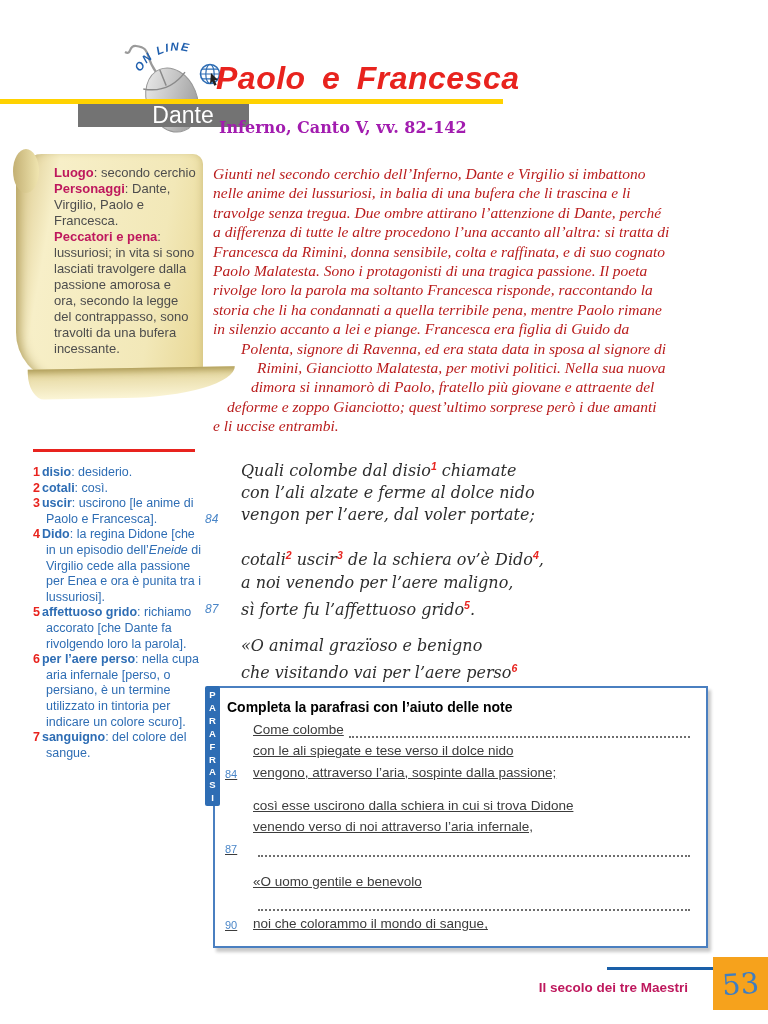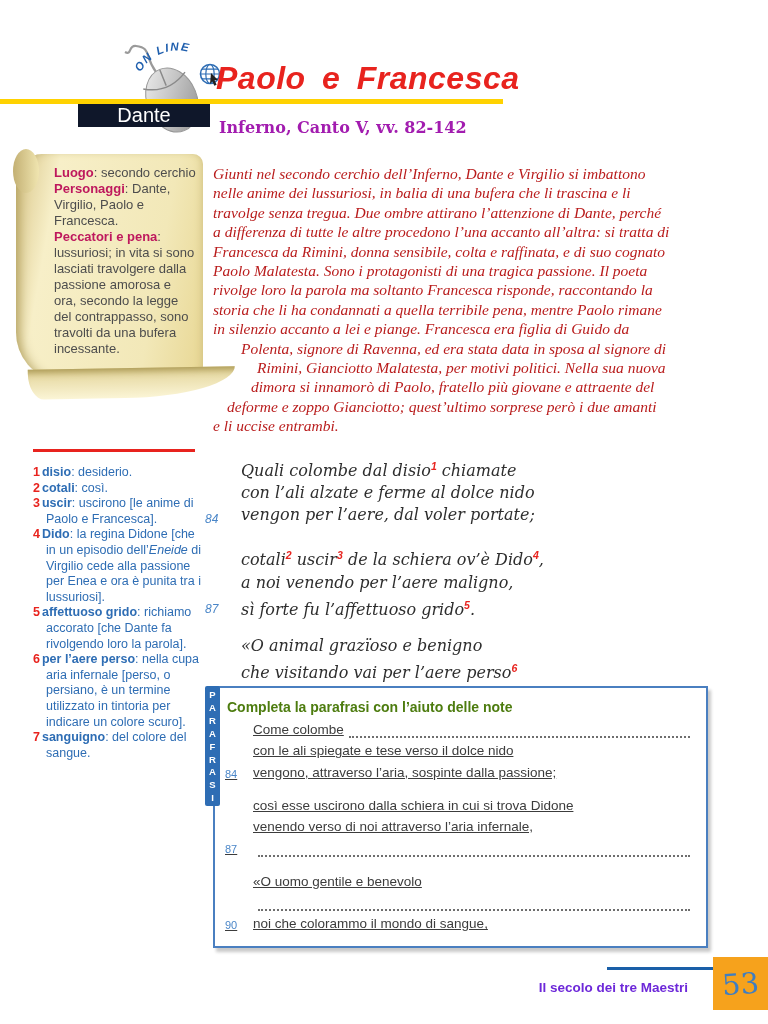--- a/index.html
+++ b/index.html
@@ -4,22 +4,22 @@
 <style>
   html,body{margin:0;padding:0;background:#fff;}
   #page{position:relative;width:768px;height:1024px;background:#ffffff;overflow:hidden;
         font-family:"Liberation Sans",sans-serif;}
 
   
   .logo-svg{position:absolute;left:122px;top:30px;width:104px;height:112px;}
   .page-title{position:absolute;left:216px;top:60px;font-size:32px;font-weight:bold;
               font-style:italic;color:#e8231e;letter-spacing:.5px;word-spacing:7px;white-space:nowrap;}
   .rule-yellow{position:absolute;left:0;top:99px;width:503px;height:5px;background:#ffd200;}
-  .dante-box{position:absolute;left:78px;top:104px;width:132px;height:23px;background:#0f172a;
-             color:#fff;font-size:20px;display:flex;align-items:center;justify-content:center;}
+  .dante-box{position:absolute;left:78px;top:104px;width:132px;height:23px;background:#737373;
+             color:#fff;font-size:23px;display:flex;align-items:center;justify-content:center;padding-left:39px;}
   .subtitle{position:absolute;left:219px;top:118px;font-family:"DejaVu Serif",serif;
             font-weight:bold;font-size:16px;color:#a21caf;white-space:nowrap;}
 
   
   .parchment{position:absolute;left:16px;top:154px;width:187px;height:224px;
     background:linear-gradient(100deg,#d9c68a 0%,#f7efc8 20%,#f2e8b8 72%,#e8d794 100%);
     border-radius:26px 10px 10px 40px / 32px 10px 10px 46px;
     box-shadow:inset 10px 0 12px -7px #b19f5e, inset -6px 0 8px -6px #cbbb7c;}
   .parchment::before{content:'';position:absolute;left:-3px;top:-5px;width:26px;height:44px;
     background:linear-gradient(90deg,#c3b073,#f0e5b0);border-radius:50%;}
@@ -51,33 +51,33 @@
   .verse-text sup{color:#e8231e;font-weight:bold;font-size:10.5px;
     font-family:"Liberation Sans",sans-serif;}
 
   
   .pbox{position:absolute;left:213px;top:686px;width:495px;height:262px;background:#fff;
     border:2px solid #4a7fc0;box-shadow:3px 4px 3px #c9c9c9;box-sizing:border-box;}
   .ptab{position:absolute;left:205px;top:686px;width:15px;height:120px;background:#2e6db4;
     color:#fff;font-size:9.5px;font-weight:bold;line-height:12.9px;text-align:center;
     padding-top:3px;box-sizing:border-box;z-index:2;border-radius:2px;}
   .pbox-inner{padding:11px 14px 0 10px;}
-  .ptitle{font-size:14px;font-weight:bold;color:#4d7c0f;margin-bottom:7px;padding-left:2px;}
+  .ptitle{font-size:14px;font-weight:bold;color:#000000;margin-bottom:7px;padding-left:2px;}
   .p-row{display:flex;min-height:21.3px;font-size:13.5px;color:#3c3c3c;text-decoration:underline;}
   .p-row.blank-row{min-height:12px;}
   .p-num{width:28px;flex:none;font-size:11px;color:#4a86c8;padding-top:3px;}
   .p-text{white-space:nowrap;}
   .p-dots{display:none;}
   .p-row.has-dots .p-dots{display:block;flex:1;align-self:flex-end;height:0;
     border-bottom:2px dotted #6e6e6e;margin:0 2px 5px 5px;}
 
   
   .footer-rule{position:absolute;left:607px;top:967px;width:106px;height:3px;background:#1a5fa8;}
   .footer-rubric{position:absolute;right:80px;top:980px;font-size:13.5px;font-weight:bold;
-    color:#6d28d9;white-space:nowrap;}
+    color:#be185d;white-space:nowrap;}
   .page-tab{position:absolute;left:713px;top:957px;width:55px;height:53px;background:#f6a21c;
     display:flex;align-items:center;justify-content:center;}
   .page-num{font-family:"DejaVu Serif",serif;font-size:29px;color:#3f7ec1;
     transform:rotate(-4deg);}
 </style>
 </head>
 <body>
 
 <div id="page">
 

